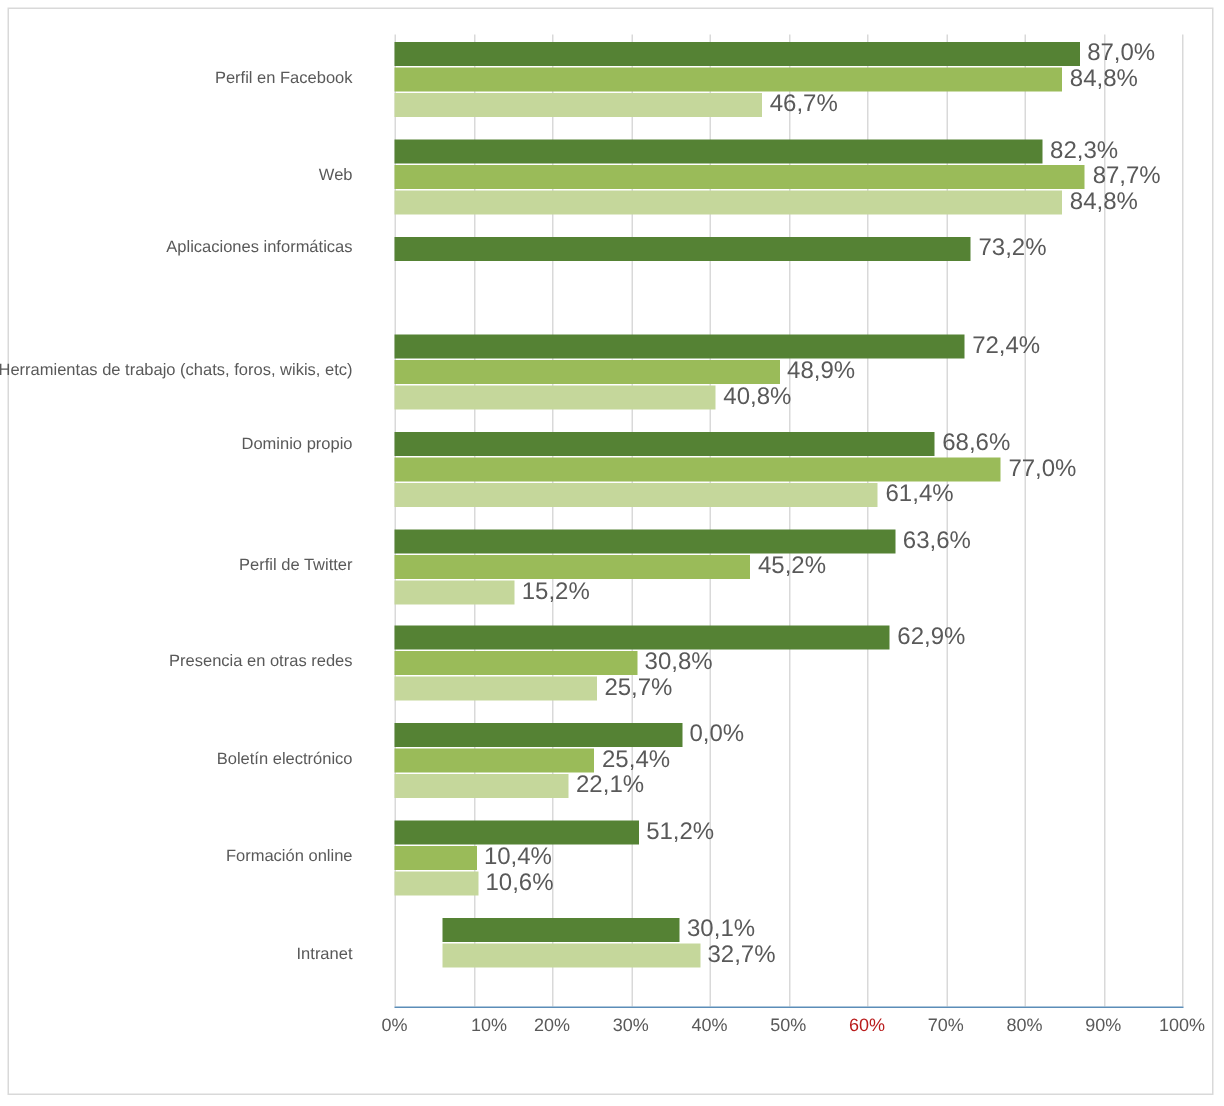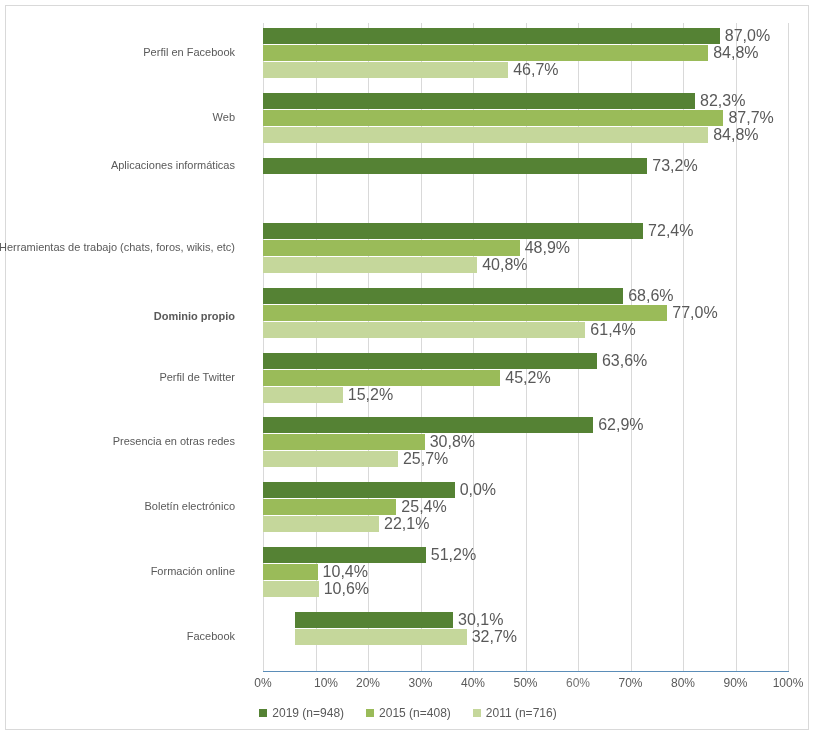--- a/index.html
+++ b/index.html
@@ -216,21 +216,21 @@
         </div>
         <div class="bar-row">
           <div class="bar" title="Dominio propio — 2015 (n=408): 77,0%" style="width: 404.25px; background: rgb(154, 187, 89);"></div>
           <div class="bar-label" style="left: 404.25px;">77,0%</div>
         </div>
         <div class="bar-row">
           <div class="bar" title="Dominio propio — 2011 (n=716): 61,4%" style="width: 322.35px; background: rgb(197, 215, 155);"></div>
           <div class="bar-label" style="left: 322.35px;">61,4%</div>
         </div>
       </div>
-      <div class="cat-label" style="top: 287px; color: rgb(89, 89, 89); font-weight: bold;">Dominio propio</div>
+      <div class="cat-label" style="top: 267px; color: rgb(89, 89, 89);">Dominio propio</div>
       <div class="cat-group" style="top: 329.5px;">
         <div class="bar-row">
           <div class="bar" title="Perfil de Twitter — 2019 (n=948): 63,6%" style="width: 333.9px; background: rgb(85, 130, 52);"></div>
           <div class="bar-label" style="left: 333.9px;">63,6%</div>
         </div>
         <div class="bar-row">
           <div class="bar" title="Perfil de Twitter — 2015 (n=408): 45,2%" style="width: 237.3px; background: rgb(154, 187, 89);"></div>
           <div class="bar-label" style="left: 237.3px;">45,2%</div>
         </div>
         <div class="bar-row">
@@ -287,47 +287,33 @@
       <div class="cat-group" style="top: 589.1px; margin-left: 32px;">
         <div class="bar-row">
           <div class="bar" title="Intranet — 2019 (n=948): 30,1%" style="width: 158.025px; background: rgb(85, 130, 52);"></div>
           <div class="bar-label" style="left: 158.025px;">30,1%</div>
         </div>
         <div class="bar-row">
           <div class="bar" title="Intranet — 2011 (n=716): 32,7%" style="width: 171.675px; background: rgb(197, 215, 155);"></div>
           <div class="bar-label" style="left: 171.675px;">32,7%</div>
         </div>
       </div>
-      <div class="cat-label" style="top: 607.1px; color: rgb(89, 89, 89);">Facebook</div>
+      <div class="cat-label" style="top: 607.1px; color: rgb(89, 89, 89);">Intranet</div>
     </div>
 
   <div id="axis-line" style="background: rgb(91, 141, 184);"></div>
 
   <div id="x-axis-labels">
       <div class="x-tick" style="left: 0px; color: rgb(89, 89, 89);">0%</div>
       <div class="x-tick" style="left: 63px; color: rgb(89, 89, 89);">10%</div>
       <div class="x-tick" style="left: 105px; color: rgb(89, 89, 89);">20%</div>
       <div class="x-tick" style="left: 157.5px; color: rgb(89, 89, 89);">30%</div>
       <div class="x-tick" style="left: 210px; color: rgb(89, 89, 89);">40%</div>
       <div class="x-tick" style="left: 262.5px; color: rgb(89, 89, 89);">50%</div>
-      <div class="x-tick" style="left: 315px; color: #737373;">60%</div>
+      <div class="x-tick" style="left: 315px; color: #b91c1c;">60%</div>
       <div class="x-tick" style="left: 367.5px; color: rgb(89, 89, 89);">70%</div>
       <div class="x-tick" style="left: 420px; color: rgb(89, 89, 89);">80%</div>
       <div class="x-tick" style="left: 472.5px; color: rgb(89, 89, 89);">90%</div>
       <div class="x-tick" style="left: 525px; color: rgb(89, 89, 89);">100%</div>
     </div>
 
-  <div id="legend">
-      <div class="legend-item">
-        <span class="legend-swatch" style="background: rgb(85, 130, 52);"></span>
-        <span class="legend-text" style="color: rgb(89, 89, 89);">2019 (n=948)</span>
-      </div>
-      <div class="legend-item">
-        <span class="legend-swatch" style="background: rgb(154, 187, 89);"></span>
-        <span class="legend-text" style="color: rgb(89, 89, 89);">2015 (n=408)</span>
-      </div>
-      <div class="legend-item">
-        <span class="legend-swatch" style="background: rgb(197, 215, 155);"></span>
-        <span class="legend-text" style="color: rgb(89, 89, 89);">2011 (n=716)</span>
-      </div>
-    </div>
 
 </div>
 
 </body></html>

